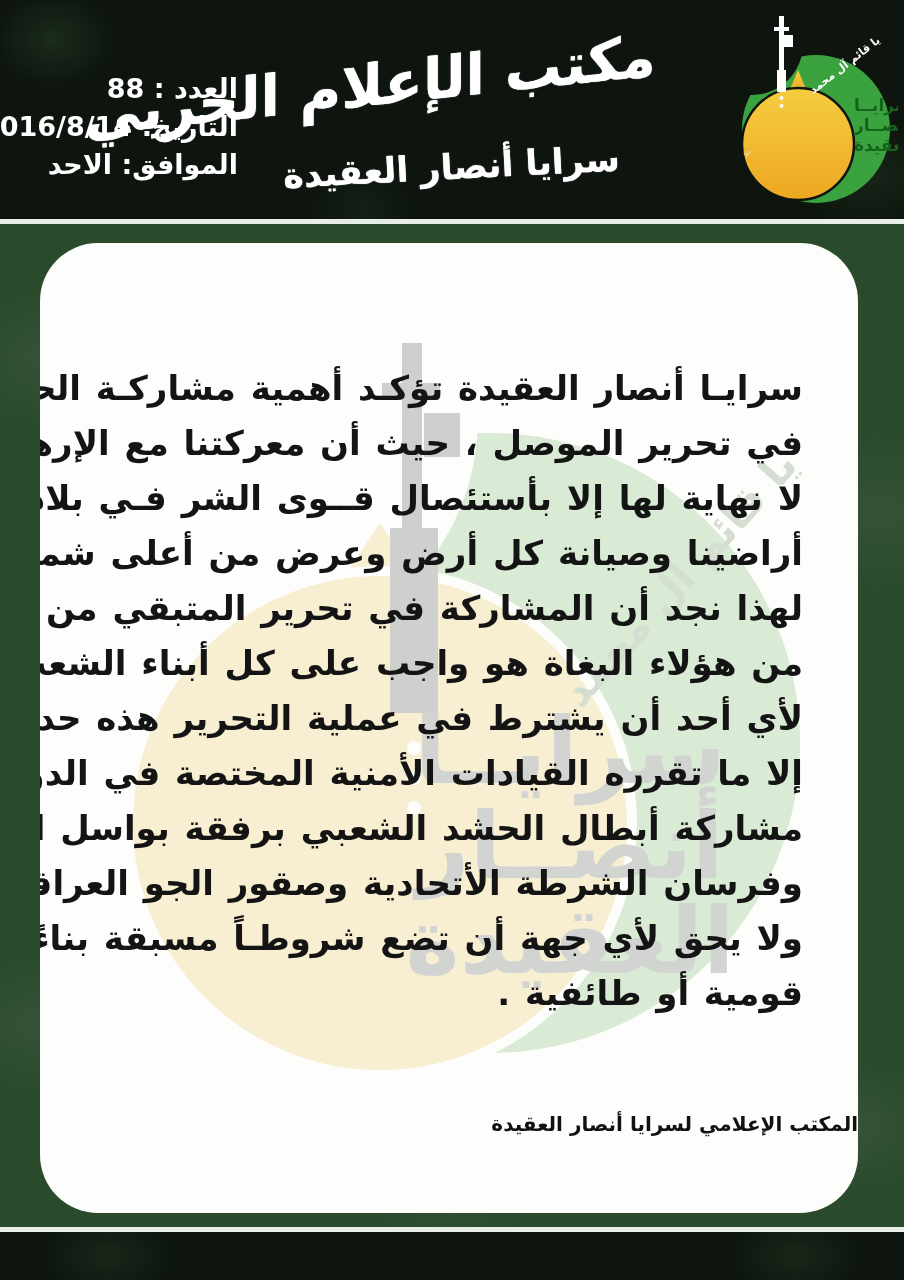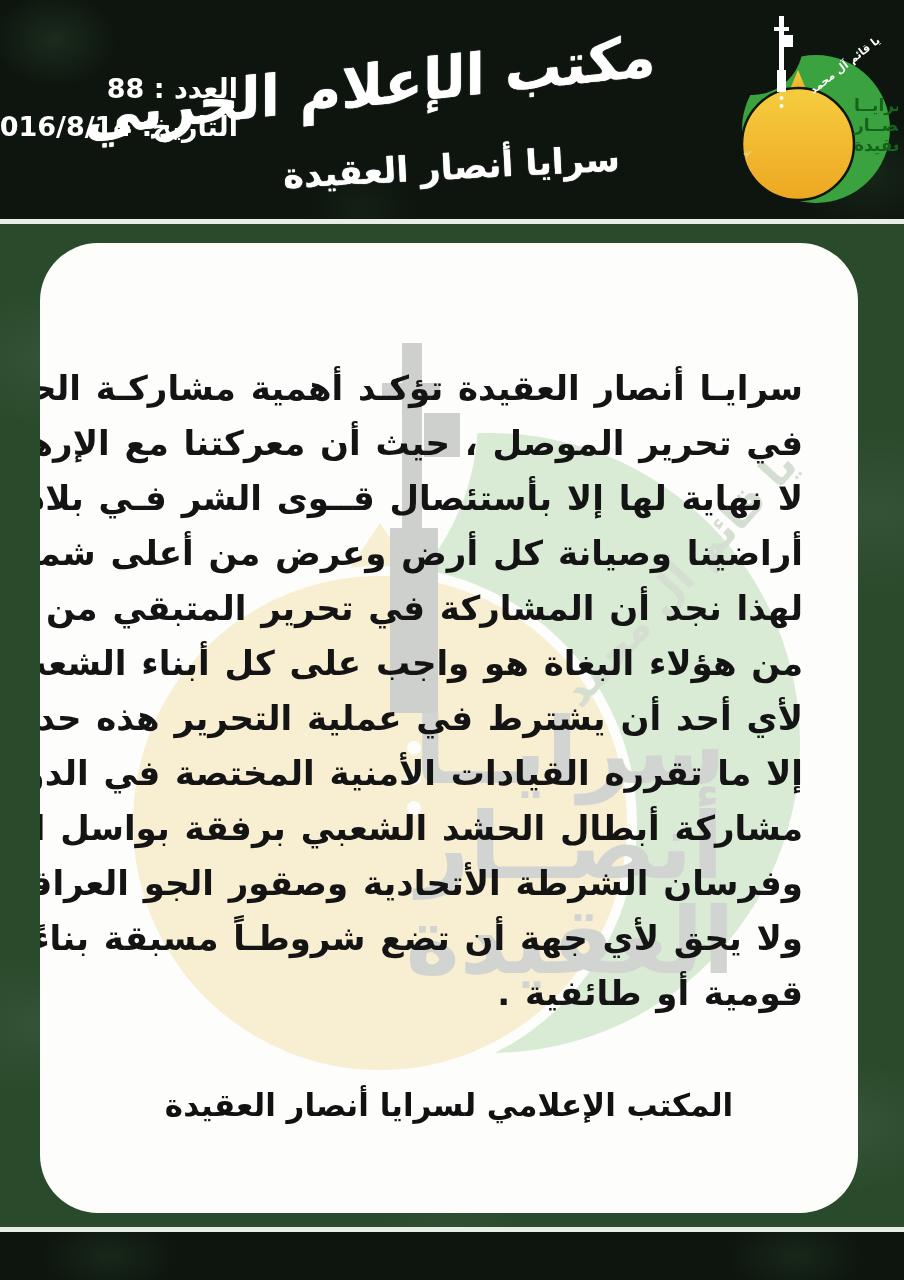--- a/index.html
+++ b/index.html
@@ -58,37 +58,38 @@
     position:absolute;left:55px;right:55px;top:118px;
     direction:rtl;color:#141414;font-weight:700;font-size:34px;
   }
   .body-text .line{
     height:55px;line-height:55px;
     text-align:justify;text-align-last:justify;word-spacing:3px;
     white-space:nowrap;overflow:visible;
   }
   .body-text .line.last{text-align:center;text-align-last:right;}
   .signature{
-    position:absolute;left:0;right:0;top:844px;text-align:center;
-    direction:rtl;color:#111;font-weight:700;font-size:31px;
+    position:absolute;left:0;right:0;top:869px;text-align:right;
+    direction:rtl;color:#111;font-weight:700;font-size:20px;
   }
   .lgreen{fill:#3aa23f}
   .cutdark{fill:#0d150e}
   text{font-family:"DejaVu Sans",sans-serif;}
 </style>
 </head>
 <body>
 
 <div id="stage">
 
   <div class="header">
 
     <div class="hmeta">
       <div>العدد : 88</div>
       <div>التاريخ: 2016/8/14</div>
+      <div>الموافق: الاحد</div>
     </div>
 
     <div class="htitle">مكتب الإعلام الحربي</div>
     <div class="hsub">سرايا أنصار العقيدة</div>
 
     <svg class="hlogo" viewBox="0 0 172 202">
       <defs>
         <linearGradient id="gold" x1="0" y1="0" x2="0" y2="1">
           <stop offset="0" stop-color="#f6cd40"></stop>
           <stop offset="1" stop-color="#eda721"></stop>

